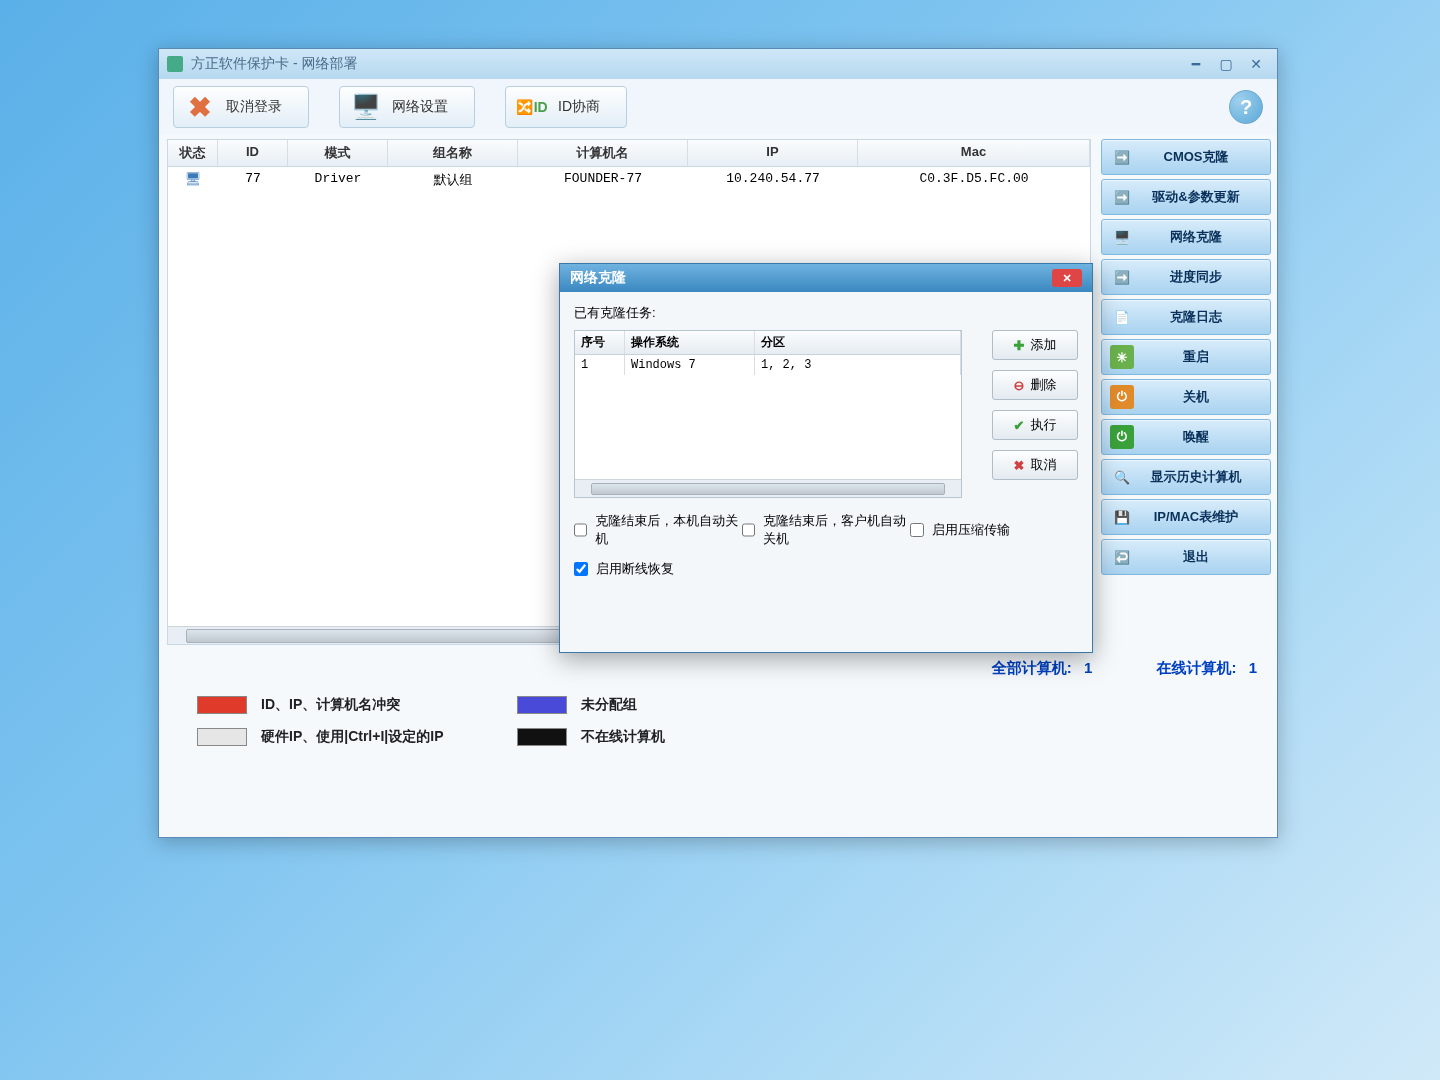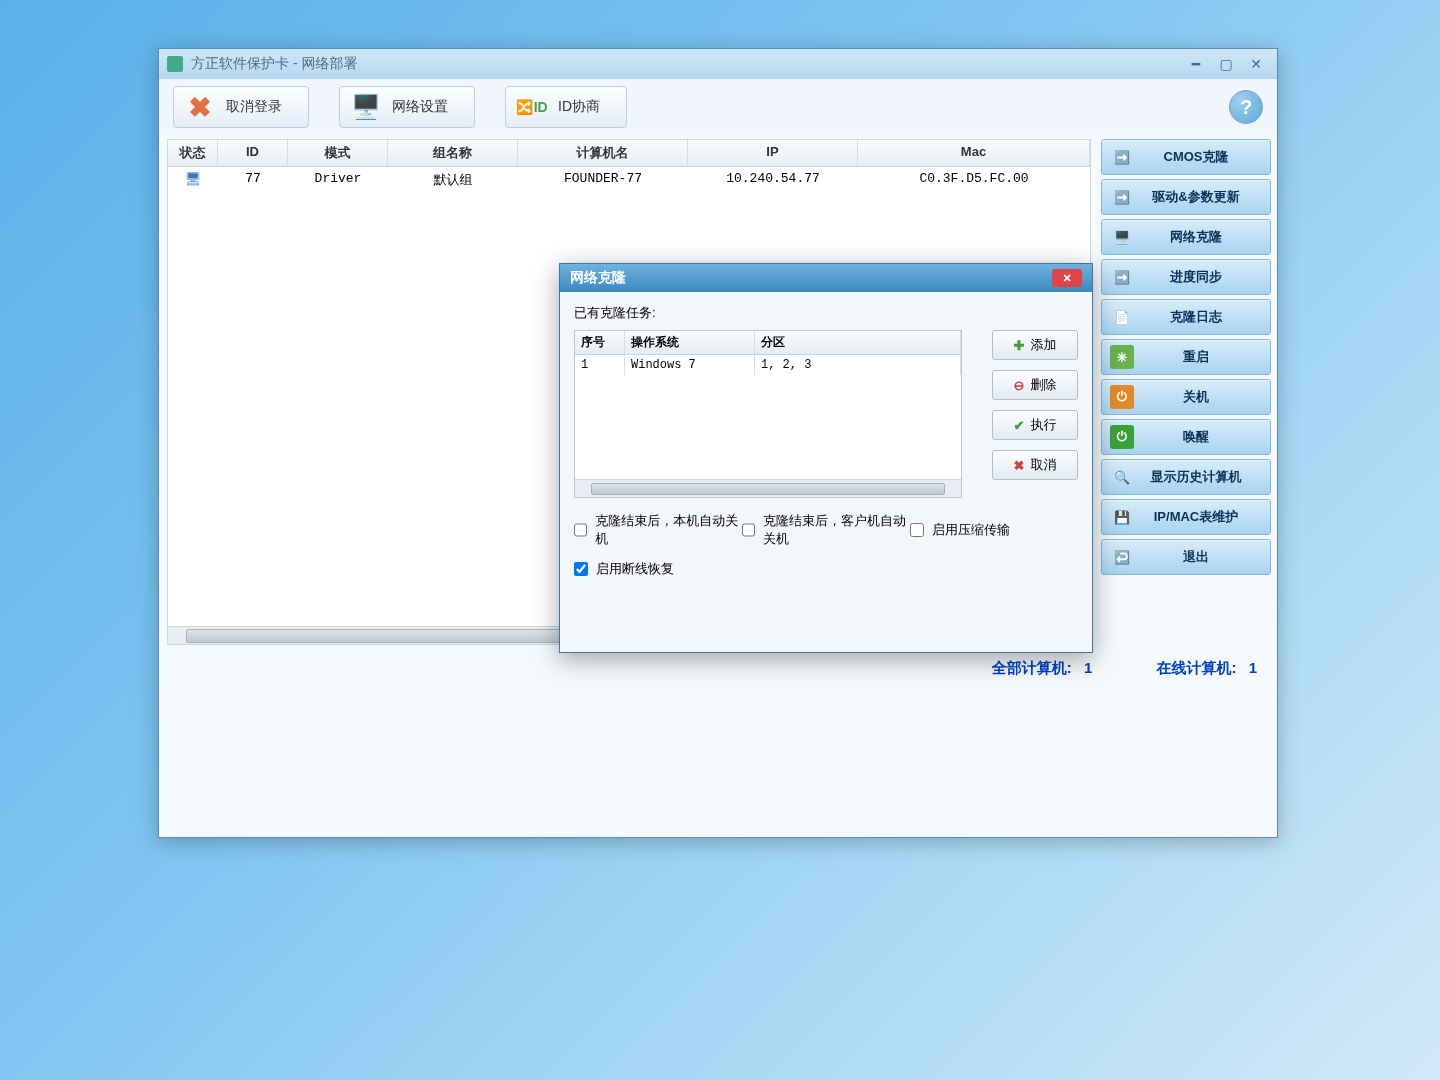--- a/index.html
+++ b/index.html
@@ -246,20 +246,38 @@
     </div>
   </div>
 
   <div class="footer-area">
     <div class="statusline">
       <span>全部计算机:</span>
       <span style="margin-left:8px">1</span>
       <span>在线计算机:</span>
       <span style="margin-left:8px">1</span>
     </div>
+    <div class="legend">
+      <div class="legend-item">
+        <div class="swatch" style="background:#e03a2a"></div>
+        <span>ID、IP、计算机名冲突</span>
+      </div>
+      <div class="legend-item">
+        <div class="swatch" style="background:#4a4ad8"></div>
+        <span>未分配组</span>
+      </div>
+      <div class="legend-item">
+        <div class="swatch" style="background:#e6e6e6"></div>
+        <span>硬件IP、使用|Ctrl+I|设定的IP</span>
+      </div>
+      <div class="legend-item">
+        <div class="swatch" style="background:#111111"></div>
+        <span>不在线计算机</span>
+      </div>
+    </div>
   </div>
 
   <div class="dialog">
     <div class="dlg-title">
       <span>网络克隆</span>
       <span class="spacer"></span>
       <span class="dlg-close">✕</span>
     </div>
     <div class="dlg-body">
       <div class="dlg-label">已有克隆任务:</div>

